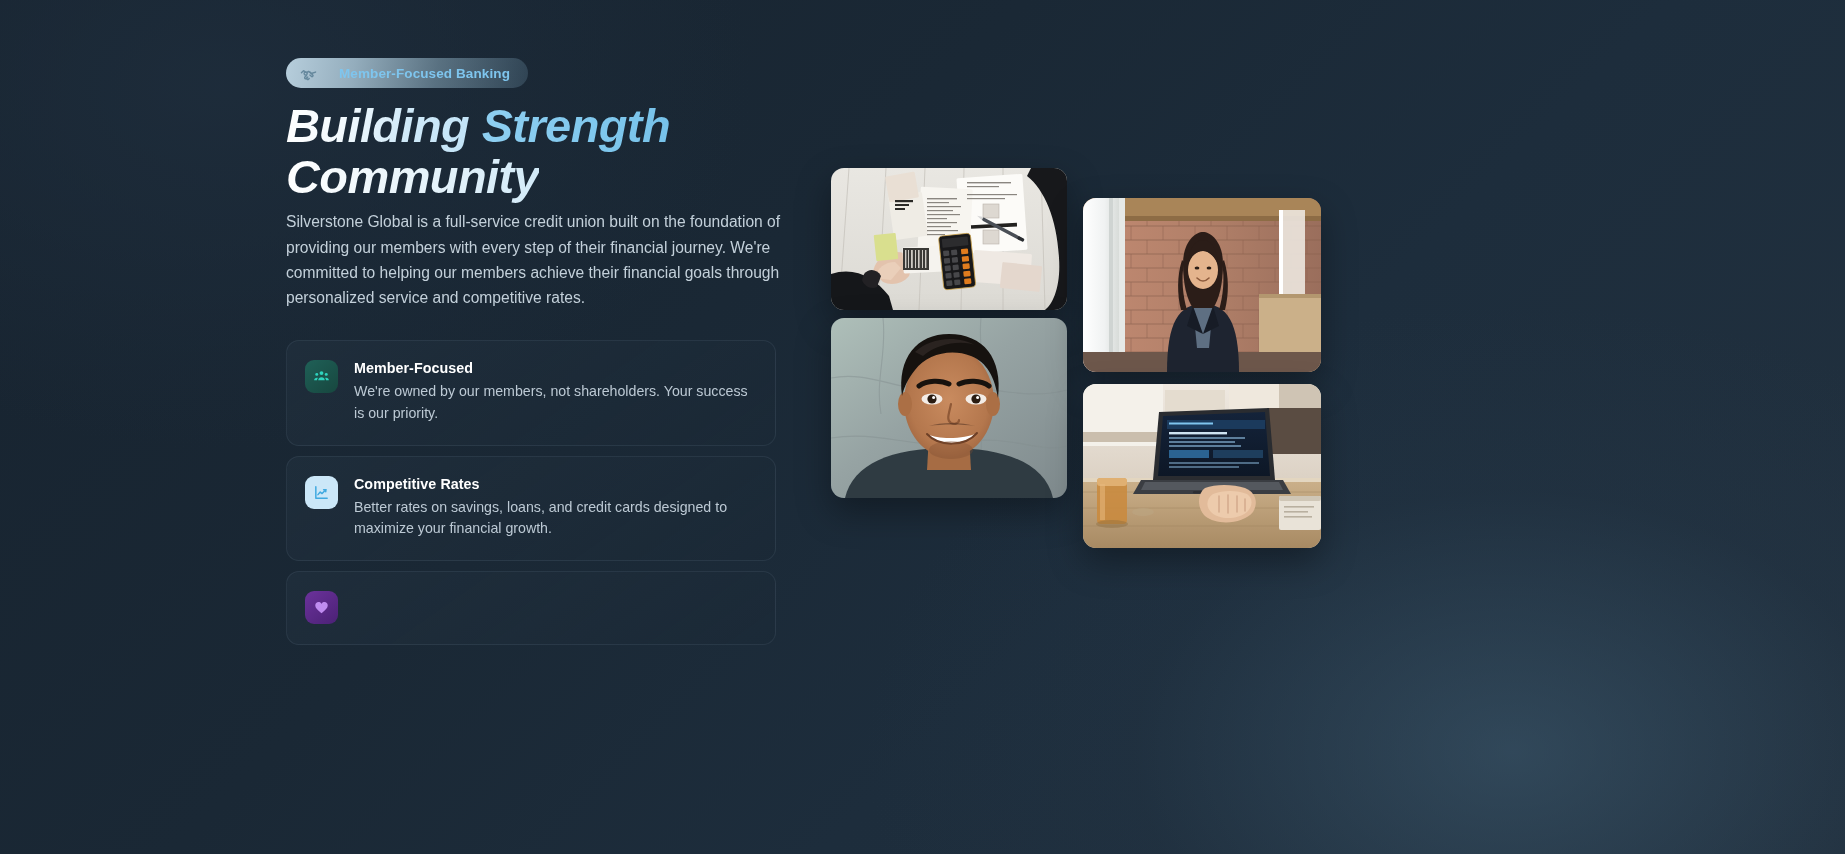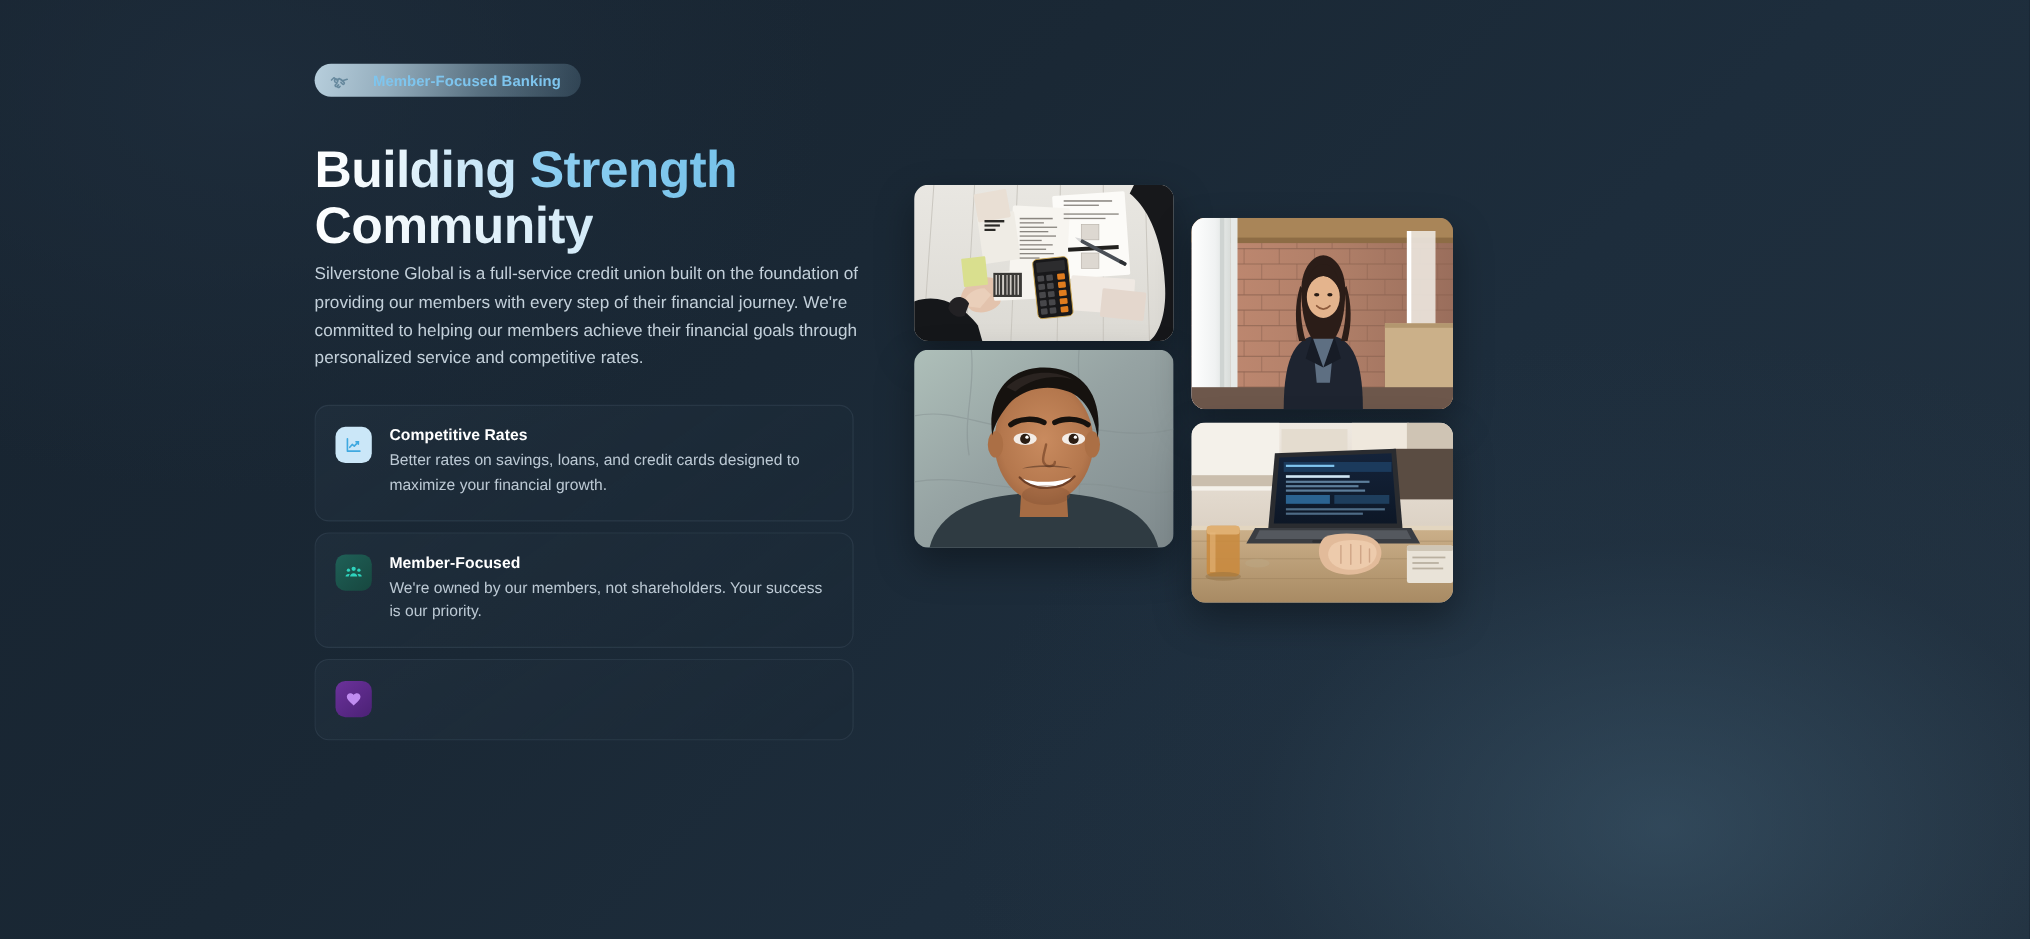--- a/index.html
+++ b/index.html
@@ -39,26 +39,27 @@
   }
   .badge-icon svg { width:17px; height:17px; display:block; }
   .badge-text {
     font-size:13.5px; font-weight:700; letter-spacing:0.1px;
     color:#7ec5ee;
     white-space:nowrap;
   }
 
   
   .headline {
-    margin-top:40px;
+    margin-top:12px;
     font-size:47px;
     font-weight:700;
     line-height:1.09;
     letter-spacing:-0.6px;
     max-width:420px;
+    font-style:italic;
   }
   .headline .w1 {
     background:linear-gradient(100deg,#ffffff 0%, #f2f9fd 30%, #cfe9f8 62%, #bfe2f7 100%);
     -webkit-background-clip:text; background-clip:text; color:transparent;
     -webkit-text-fill-color:transparent;
   }
   .headline .w2 {
     color:#7ec7ee;
     background:linear-gradient(100deg,#8fd0f2 0%, #76c2ea 100%);
     -webkit-background-clip:text; background-clip:text;
@@ -149,54 +150,54 @@
     </div>
 
     <h1 class="headline">
       <span class="w1">Building </span><span class="w2">Strength</span><br>
       <span class="w3">Community</span>
     </h1>
 
     <p class="lede">Silverstone Global is a full-service credit union built on the foundation of providing our members with every step of their financial journey. We're committed to helping our members achieve their financial goals through personalized service and competitive rates.</p>
 
     <div class="features">
-
-      <div class="feature-card">
-        <div class="feat-icon" style="background:#cbe7f8;">
-          <span>
-            <svg viewBox="0 0 24 24" fill="none" stroke="#3fa9e0" stroke-width="2.1" stroke-linecap="round" stroke-linejoin="round">
-              <path d="M4 4v16h16"></path>
-              <path d="M7 15l3.2-3.6 2.6 2.1L18 8"></path>
-              <path d="M18 8h-3"></path>
-                <path d="M18 8v3"></path>
-            </svg>
-          </span>
-        </div>
-        <div class="feat-body">
-          <div class="feat-title">Competitive Rates</div>
-          <div class="feat-desc">Better rates on savings, loans, and credit cards designed to maximize your financial growth.</div>
-        </div>
-      </div>
 
       <div class="feature-card">
         <div class="feat-icon" style="background:linear-gradient(140deg,#1f6057 0%,#17473f 100%);">
           <span>
             <svg viewBox="0 0 24 24" fill="#2ed3bd">
               <circle cx="12" cy="7.2" r="2.7"></circle>
               <path d="M7.4 17.2c0-2.6 2-4.3 4.6-4.3s4.6 1.7 4.6 4.3z"></path>
               <circle cx="5.3" cy="9" r="2.1"></circle>
               <path d="M1.6 17.2c0-2.1 1.6-3.4 3.7-3.4 0.6 0 1.2 0.1 1.7 0.3-0.9 0.9-1.4 2-1.4 3.1z"></path>
               <circle cx="18.7" cy="9" r="2.1"></circle>
               <path d="M22.4 17.2h-4c0-1.1-0.5-2.2-1.4-3.1 0.5-0.2 1.1-0.3 1.7-0.3 2.1 0 3.7 1.3 3.7 3.4z"></path>
             </svg>
           </span>
         </div>
         <div class="feat-body">
           <div class="feat-title">Member-Focused</div>
           <div class="feat-desc">We're owned by our members, not shareholders. Your success is our priority.</div>
+        </div>
+      </div>
+
+      <div class="feature-card">
+        <div class="feat-icon" style="background:#cbe7f8;">
+          <span>
+            <svg viewBox="0 0 24 24" fill="none" stroke="#3fa9e0" stroke-width="2.1" stroke-linecap="round" stroke-linejoin="round">
+              <path d="M4 4v16h16"></path>
+              <path d="M7 15l3.2-3.6 2.6 2.1L18 8"></path>
+              <path d="M18 8h-3"></path>
+                <path d="M18 8v3"></path>
+            </svg>
+          </span>
+        </div>
+        <div class="feat-body">
+          <div class="feat-title">Competitive Rates</div>
+          <div class="feat-desc">Better rates on savings, loans, and credit cards designed to maximize your financial growth.</div>
         </div>
       </div>
 
       <div class="feature-card">
         <div class="feat-icon" style="background:linear-gradient(140deg,#6b329b 0%,#4b2175 100%);">
           <span>
             <svg viewBox="0 0 24 24" fill="#c08cf0">
               <path d="M12 20.2l-1.3-1.2C6 14.8 3.2 12.2 3.2 9c0-2.6 2-4.6 4.6-4.6 1.5 0 2.9 0.7 3.8 1.8l0.4 0.5 0.4-0.5c0.9-1.1 2.3-1.8 3.8-1.8 2.6 0 4.6 2 4.6 4.6 0 3.2-2.8 5.8-7.5 10z"></path>
             </svg>
           </span>

